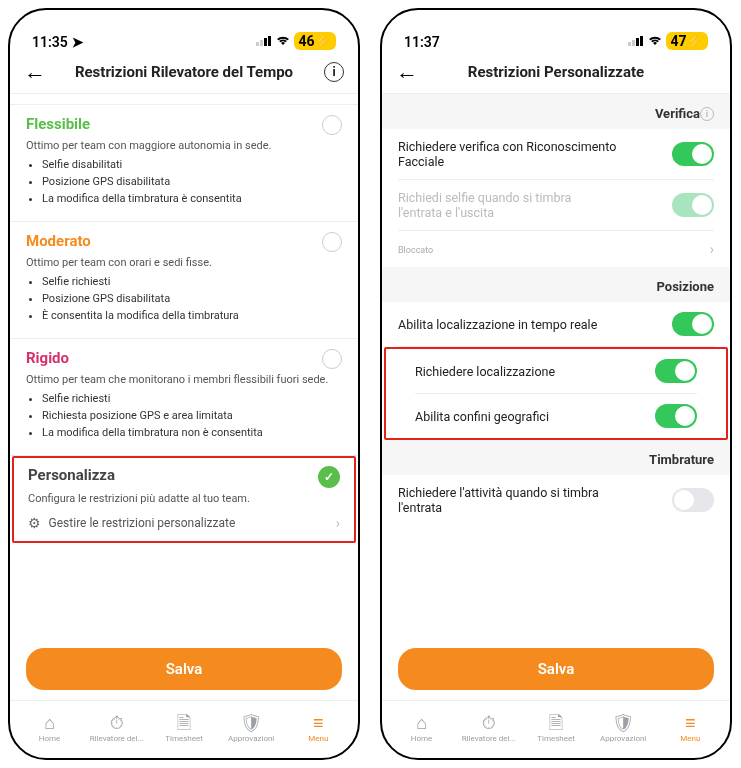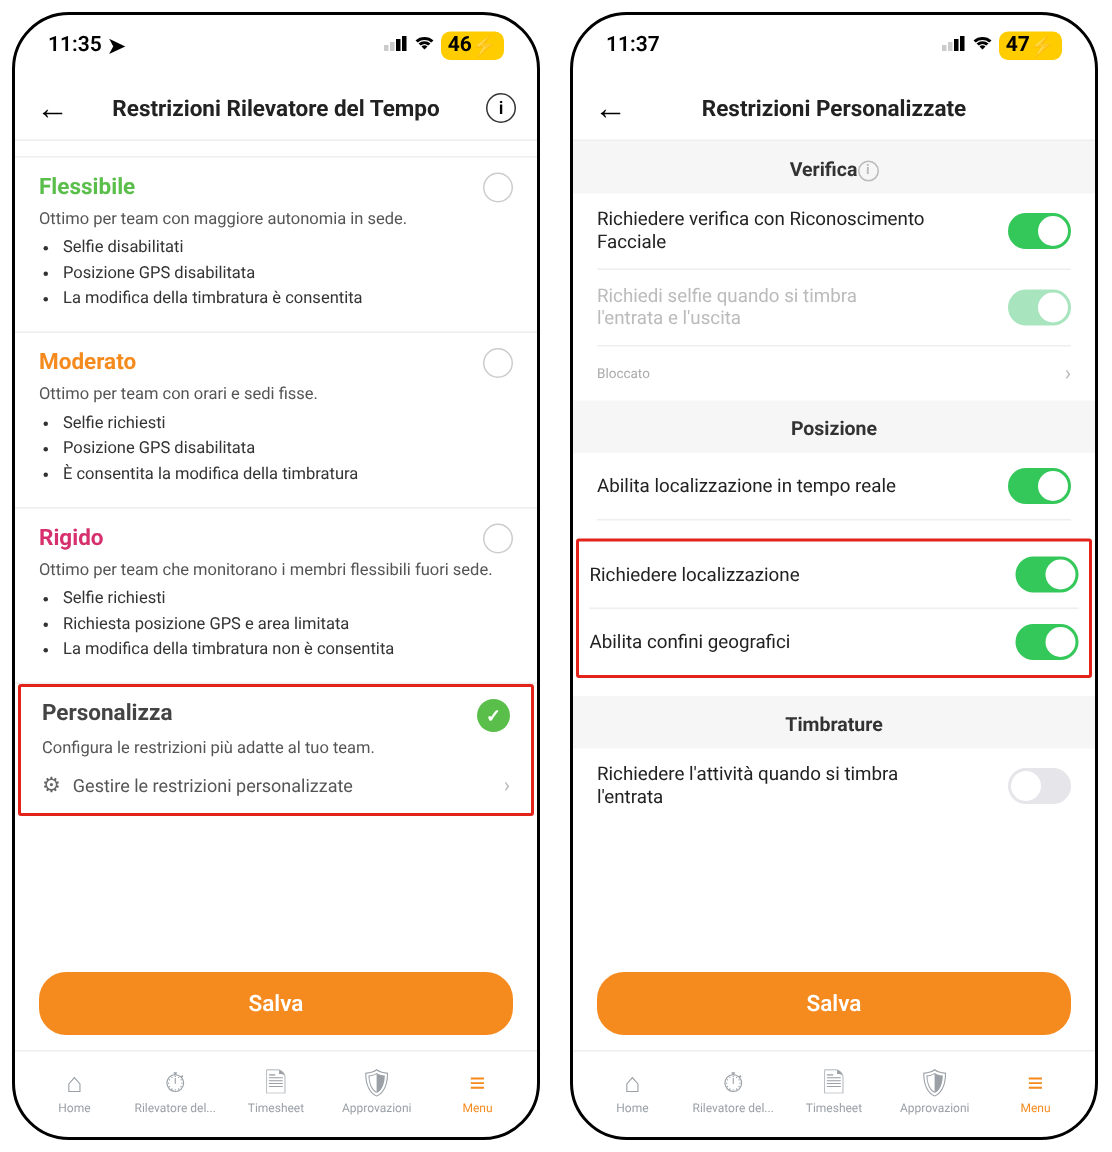--- a/index.html
+++ b/index.html
@@ -18,21 +18,21 @@
     overflow: hidden;
     background: #fff;
     display: flex;
     flex-direction: column;
     position: relative;
   }
   .statusbar {
     height: 40px;
     display: flex;
     justify-content: space-between;
-    align-items: center;
+    align-items: flex-end;
     padding: 0 22px;
     font-size: 14px;
     font-weight: 600;
   }
   .status-left { display: flex; align-items: center; gap: 4px; }
   .status-right { display: flex; align-items: center; gap: 4px; }
   .battery-badge {
     background: #ffcc00;
     color: #000;
     border-radius: 6px;
@@ -158,21 +158,21 @@
   .tabicon { font-size: 18px; line-height: 1; }
 
   
   .section-head {
     font-size: 13px;
     font-weight: 700;
     color: #333;
     padding: 12px 0 8px;
     display: flex;
     align-items: center;
-    justify-content: center;
+    justify-content: flex-end;
   }
   .info-mini {
     width: 14px; height: 14px;
     border: 1px solid #bbb; border-radius: 50%;
     font-size: 9px; color: #bbb;
     display: flex; align-items: center; justify-content: center;
   }
   .setting-row {
     display: flex;
     align-items: center;
@@ -395,21 +395,21 @@
     </div>
 
     <div class="setting-row">
       <div class="setting-label">Abilita localizzazione in tempo reale</div>
       <div class="toggle on">
           <div class="knob"></div>
         </div>
     </div>
     <div class="sep"></div>
 
-    <div class="redbox" style="padding:0 7px;margin:12px -14px">
+    <div class="redbox" style="padding:0 29px;margin:0 -14px">
       <div class="setting-row">
         <div class="setting-label">Richiedere localizzazione</div>
         <div class="toggle on">
             <div class="knob"></div>
           </div>
       </div>
       <div class="sep"></div>
       <div class="setting-row">
         <div class="setting-label">Abilita confini geografici</div>
         <div class="toggle on">

